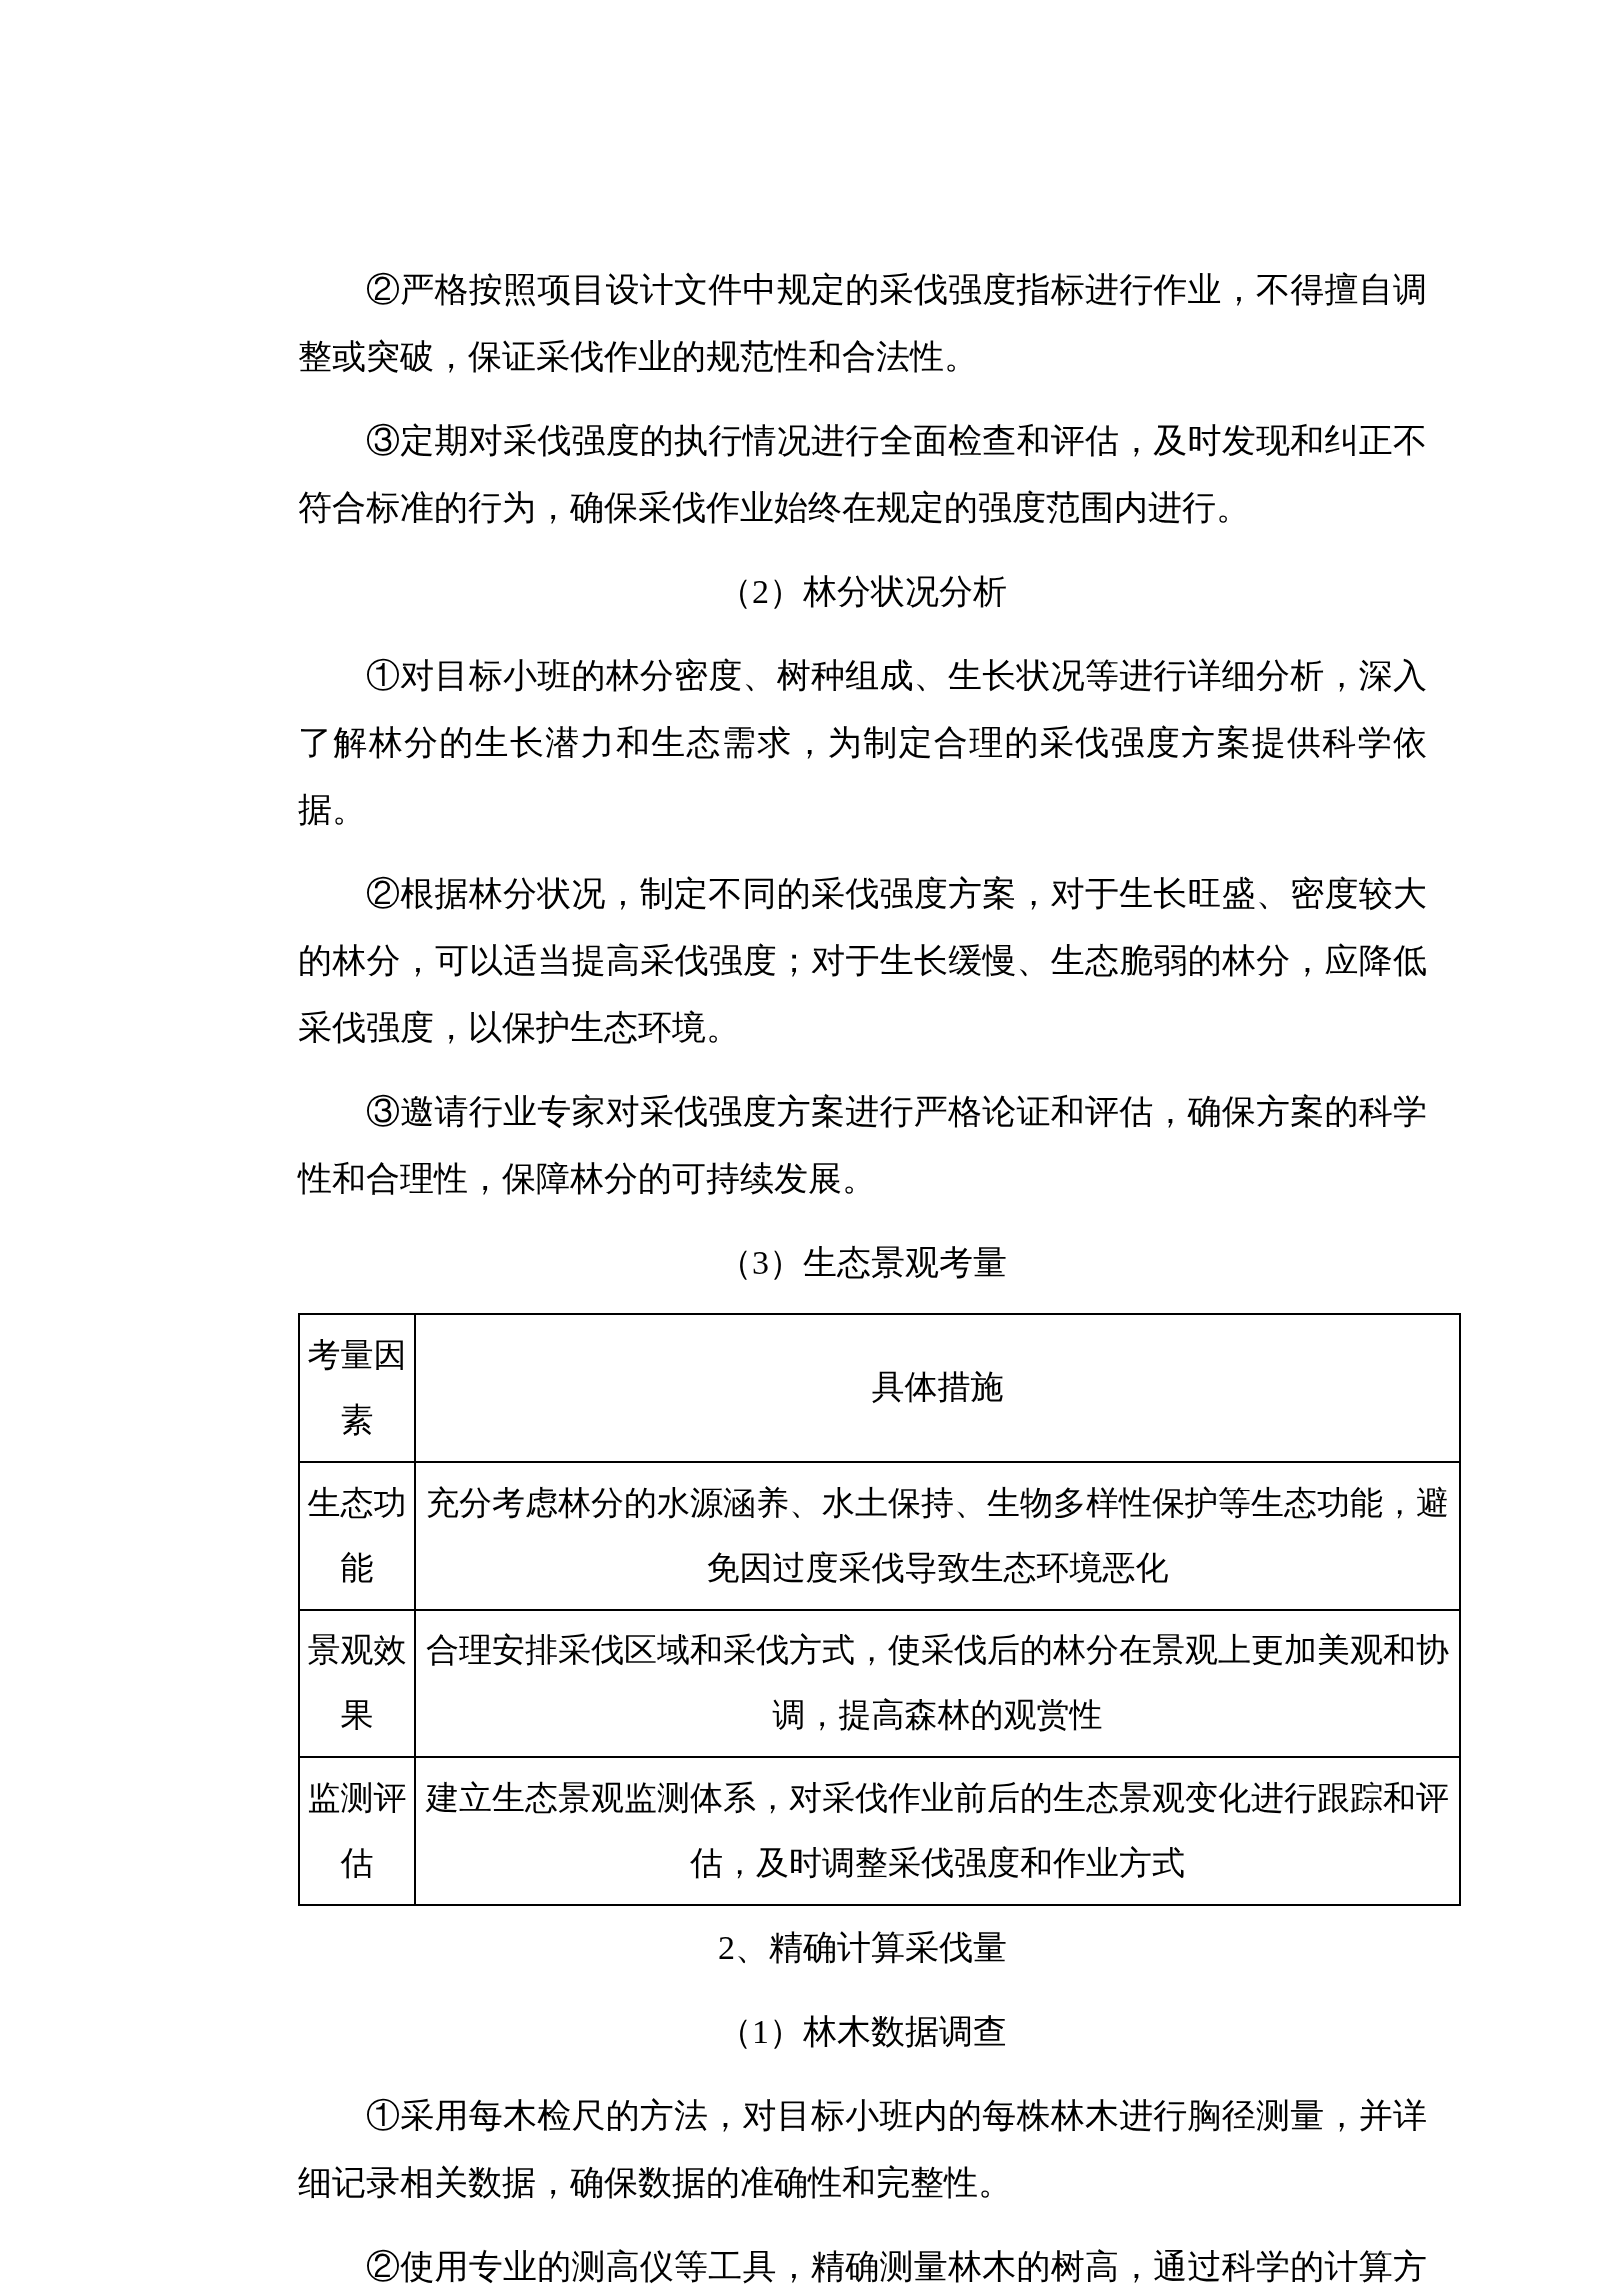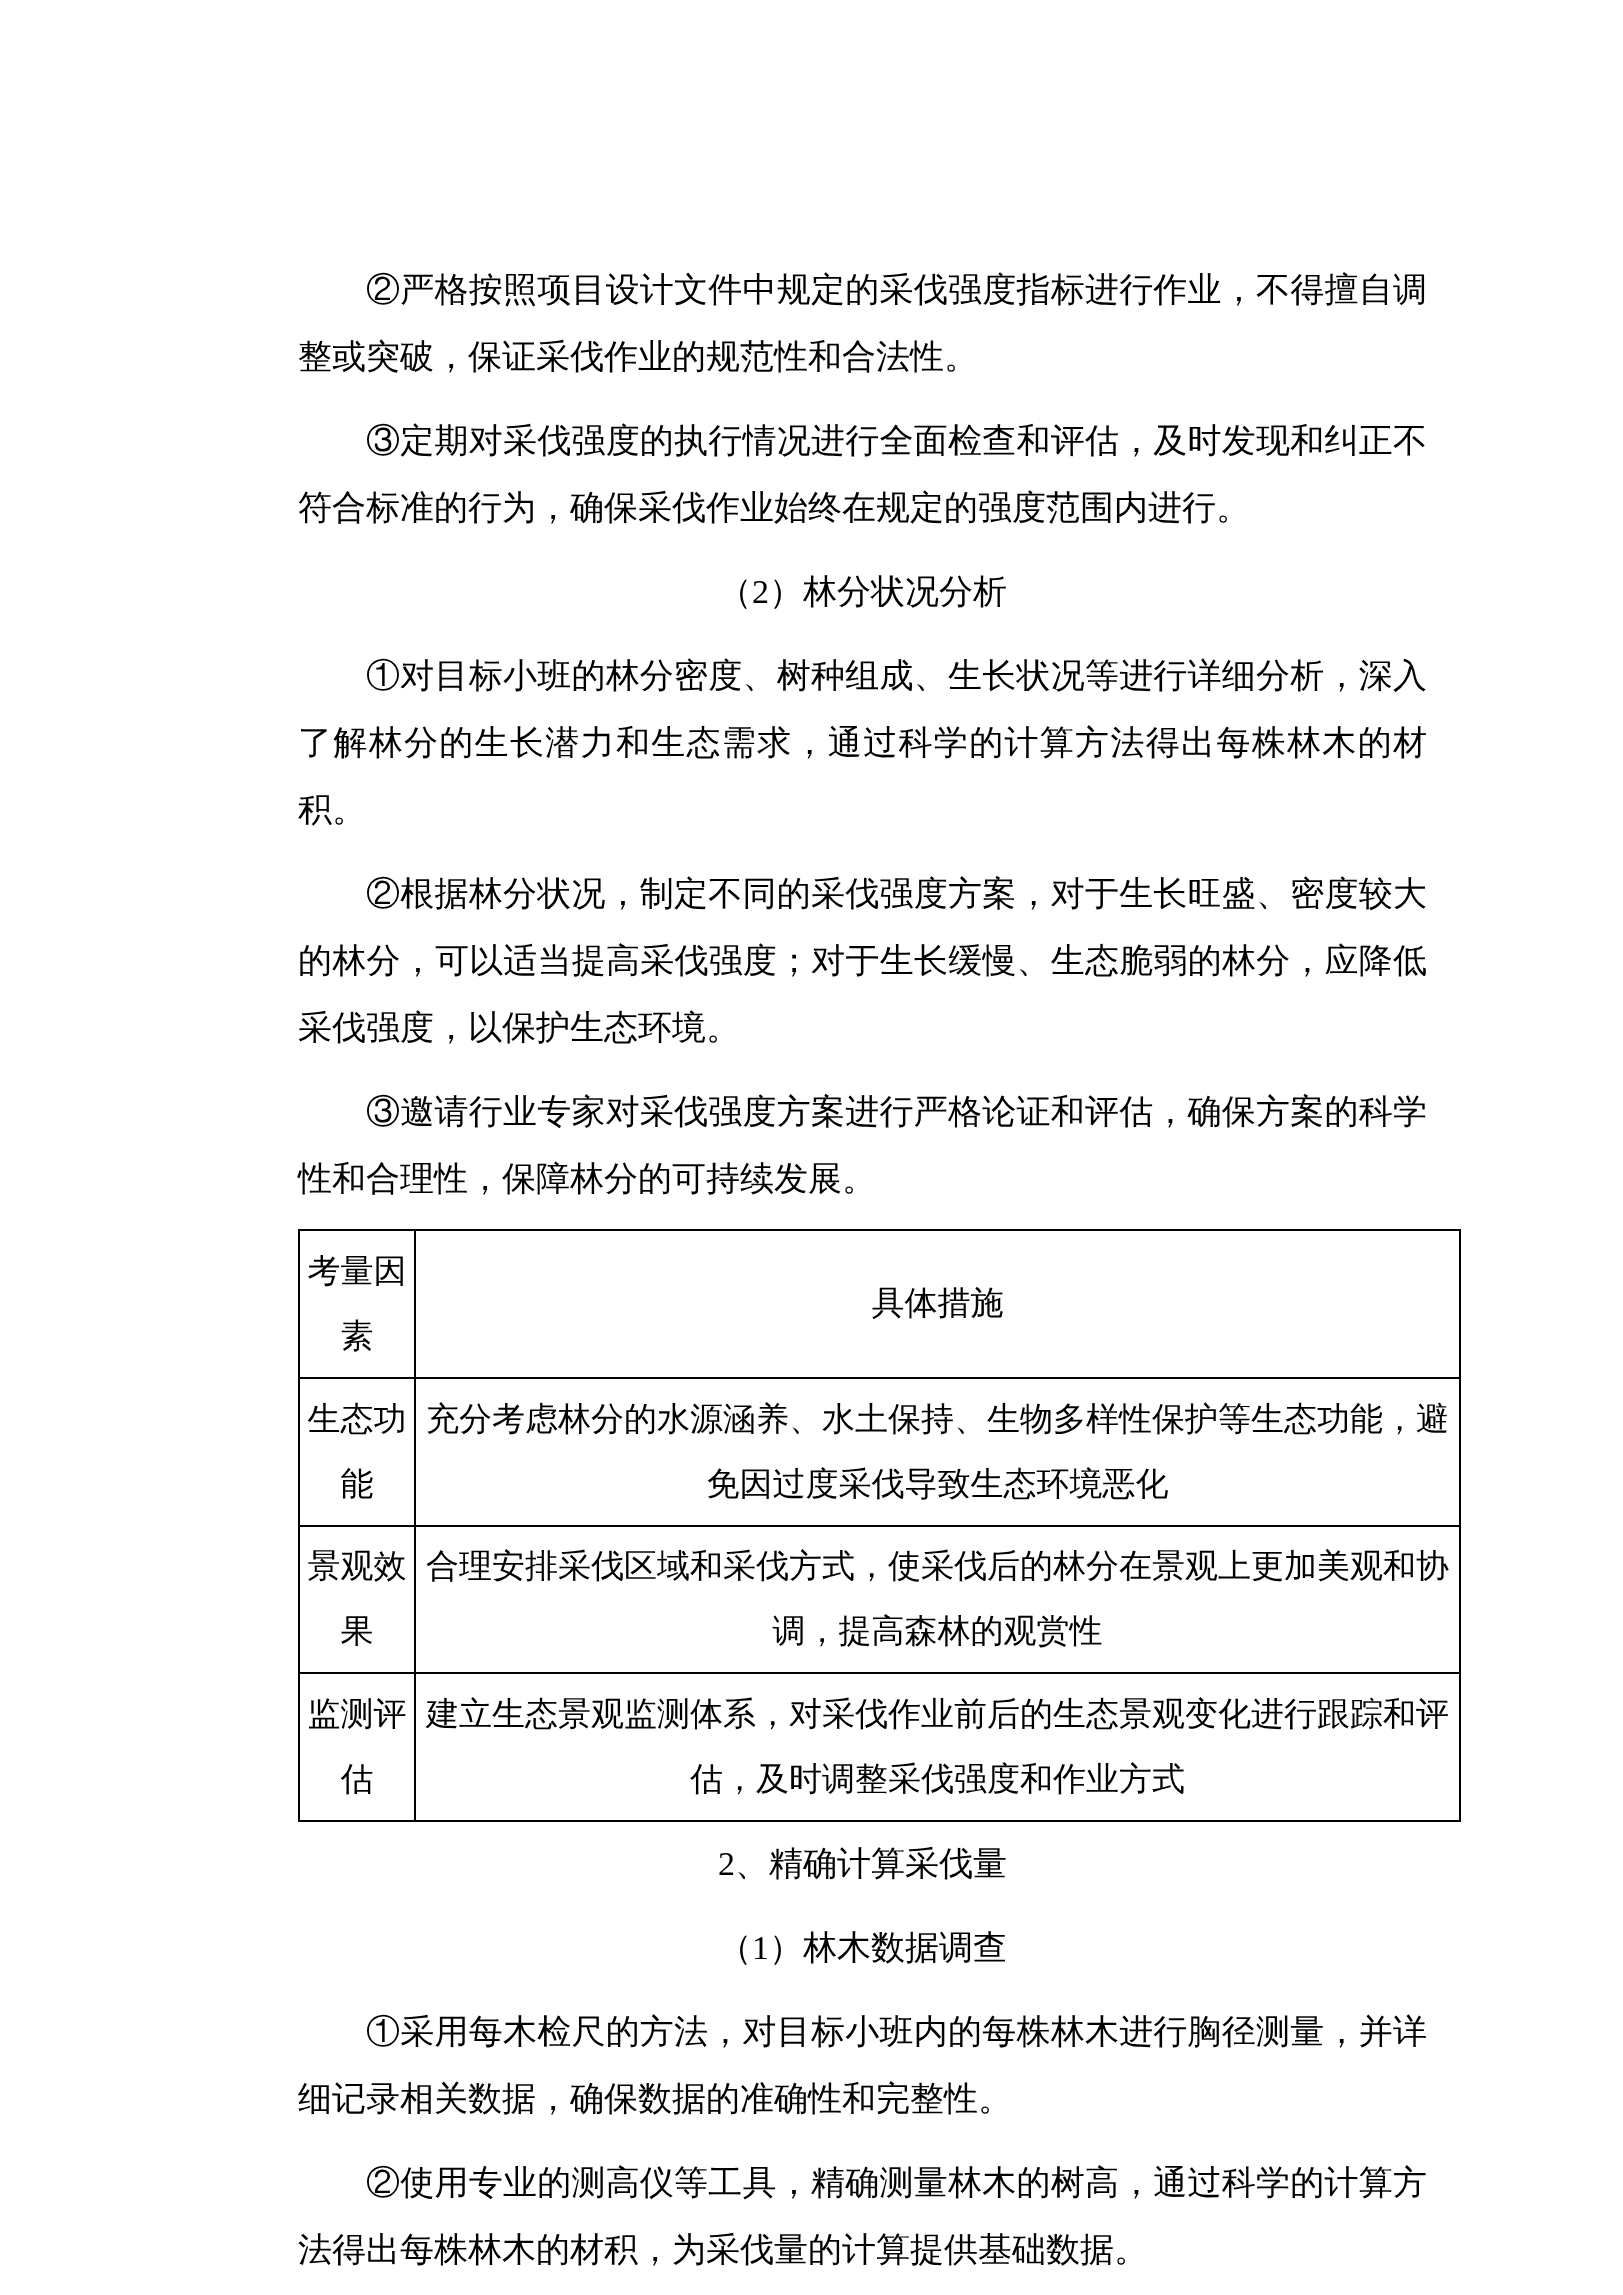--- a/index.html
+++ b/index.html
@@ -52,26 +52,27 @@
 <body>
 
 <div class="page">
 
   <p class="para">②严格按照项目设计文件中规定的采伐强度指标进行作业，不得擅自调整或突破，保证采伐作业的规范性和合法性。</p>
 
   <p class="para">③定期对采伐强度的执行情况进行全面检查和评估，及时发现和纠正不符合标准的行为，确保采伐作业始终在规定的强度范围内进行。</p>
 
   <div class="heading">（2）林分状况分析</div>
 
-  <p class="para">①对目标小班的林分密度、树种组成、生长状况等进行详细分析，深入了解林分的生长潜力和生态需求，通过科学的计算方法得出每株林木的材积。</p>
+  <p class="para">①对目标小班的林分密度、树种组成、生长状况等进行详细分析，深入了解林分的生长潜力和生态需求，为制定合理的采伐强度方案提供科学依据。</p>
 
   <p class="para">②根据林分状况，制定不同的采伐强度方案，对于生长旺盛、密度较大的林分，可以适当提高采伐强度；对于生长缓慢、生态脆弱的林分，应降低采伐强度，以保护生态环境。</p>
 
   <p class="para">③邀请行业专家对采伐强度方案进行严格论证和评估，确保方案的科学性和合理性，保障林分的可持续发展。</p>
 
+  <div class="heading">（3）生态景观考量</div>
 
   <table class="eco">
     <tbody>
       <tr class="header-row">
         <td class="col-factor">考量因素</td>
         <td class="col-measure">具体措施</td>
       </tr>
       <tr>
         <td class="col-factor">生态功能</td>
         <td class="col-measure">充分考虑林分的水源涵养、水土保持、生物多样性保护等生态功能，避免因过度采伐导致生态环境恶化</td>

